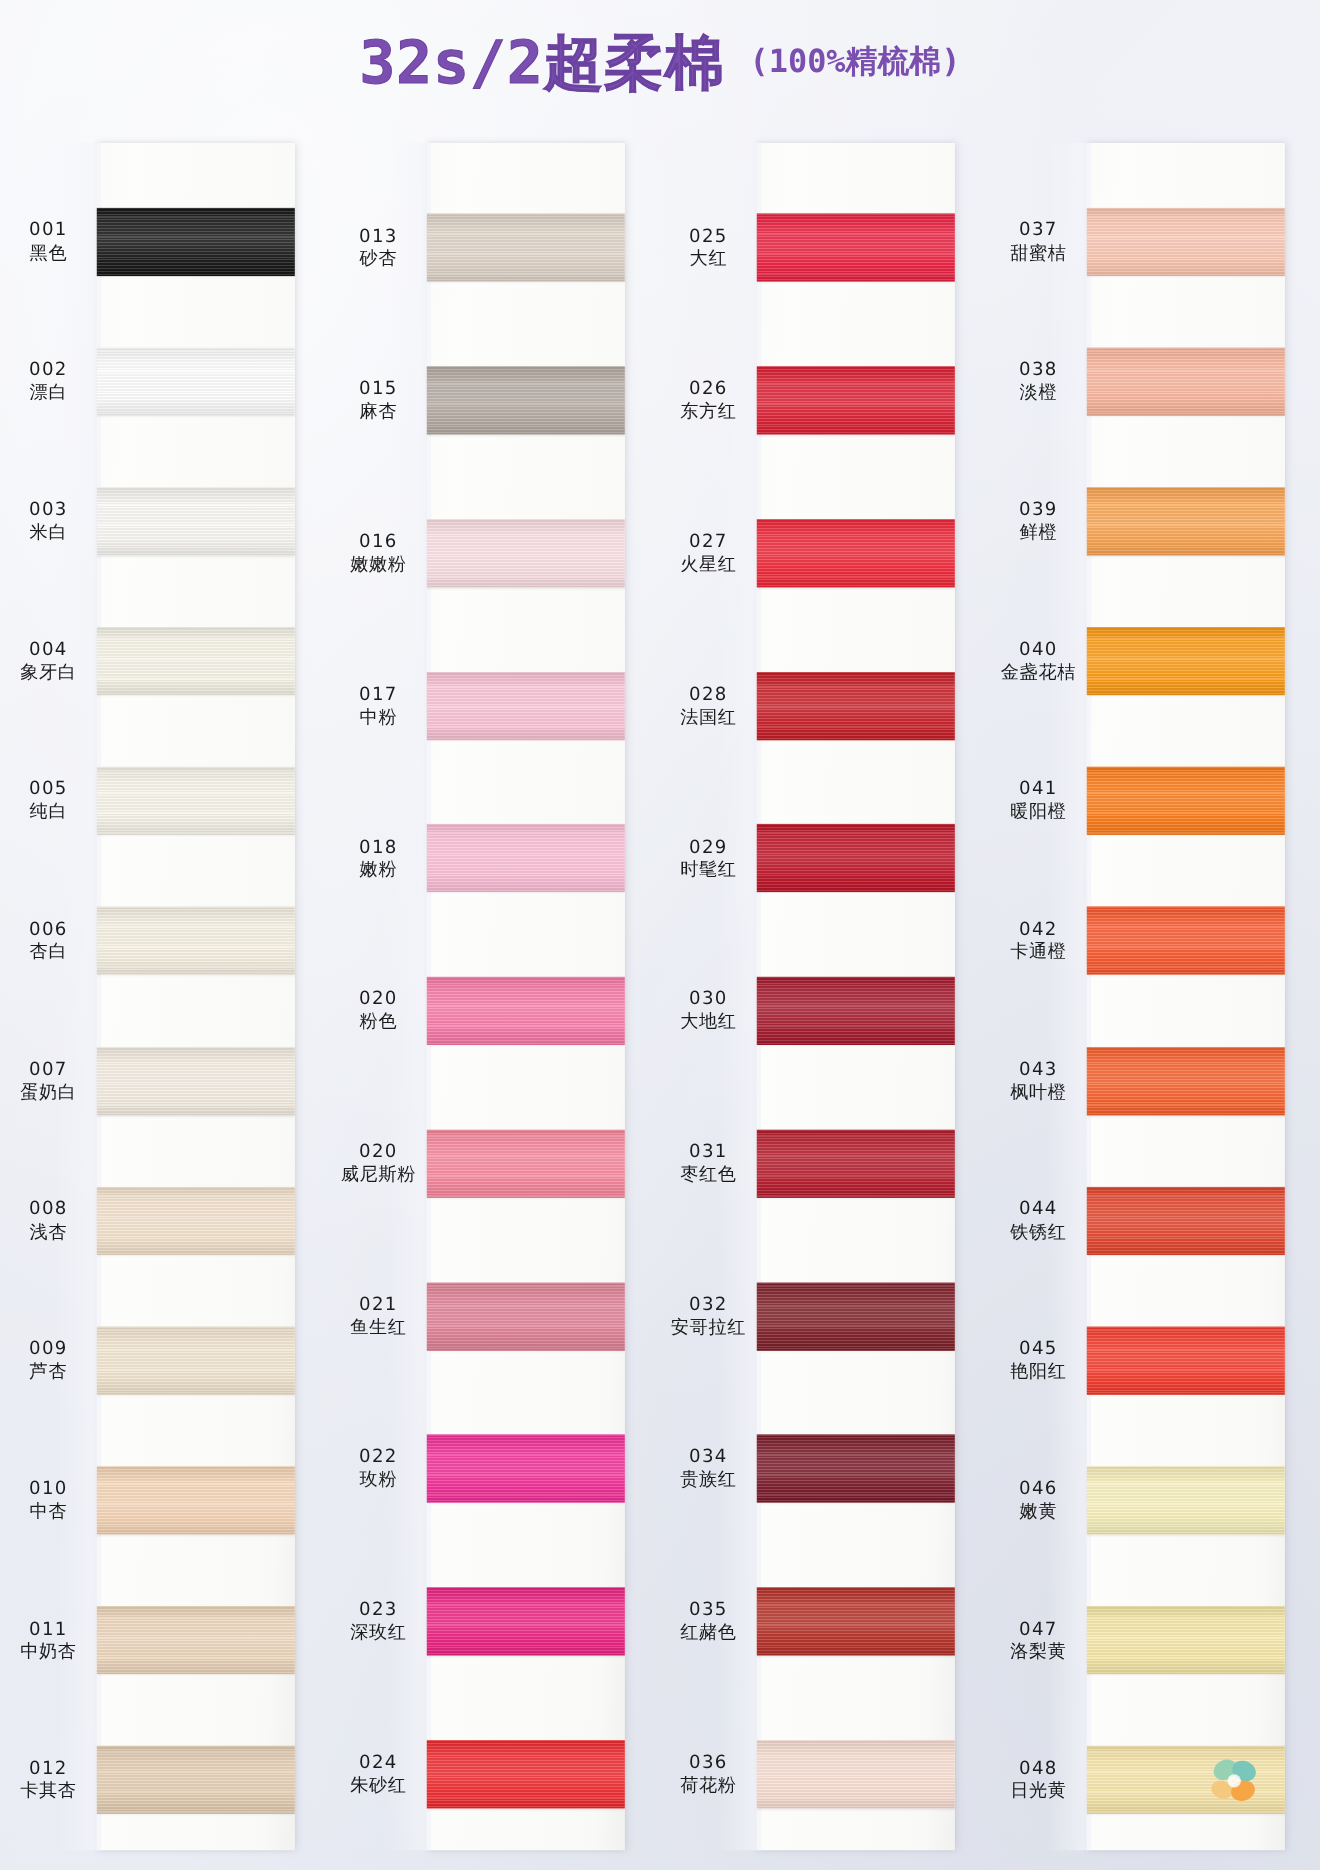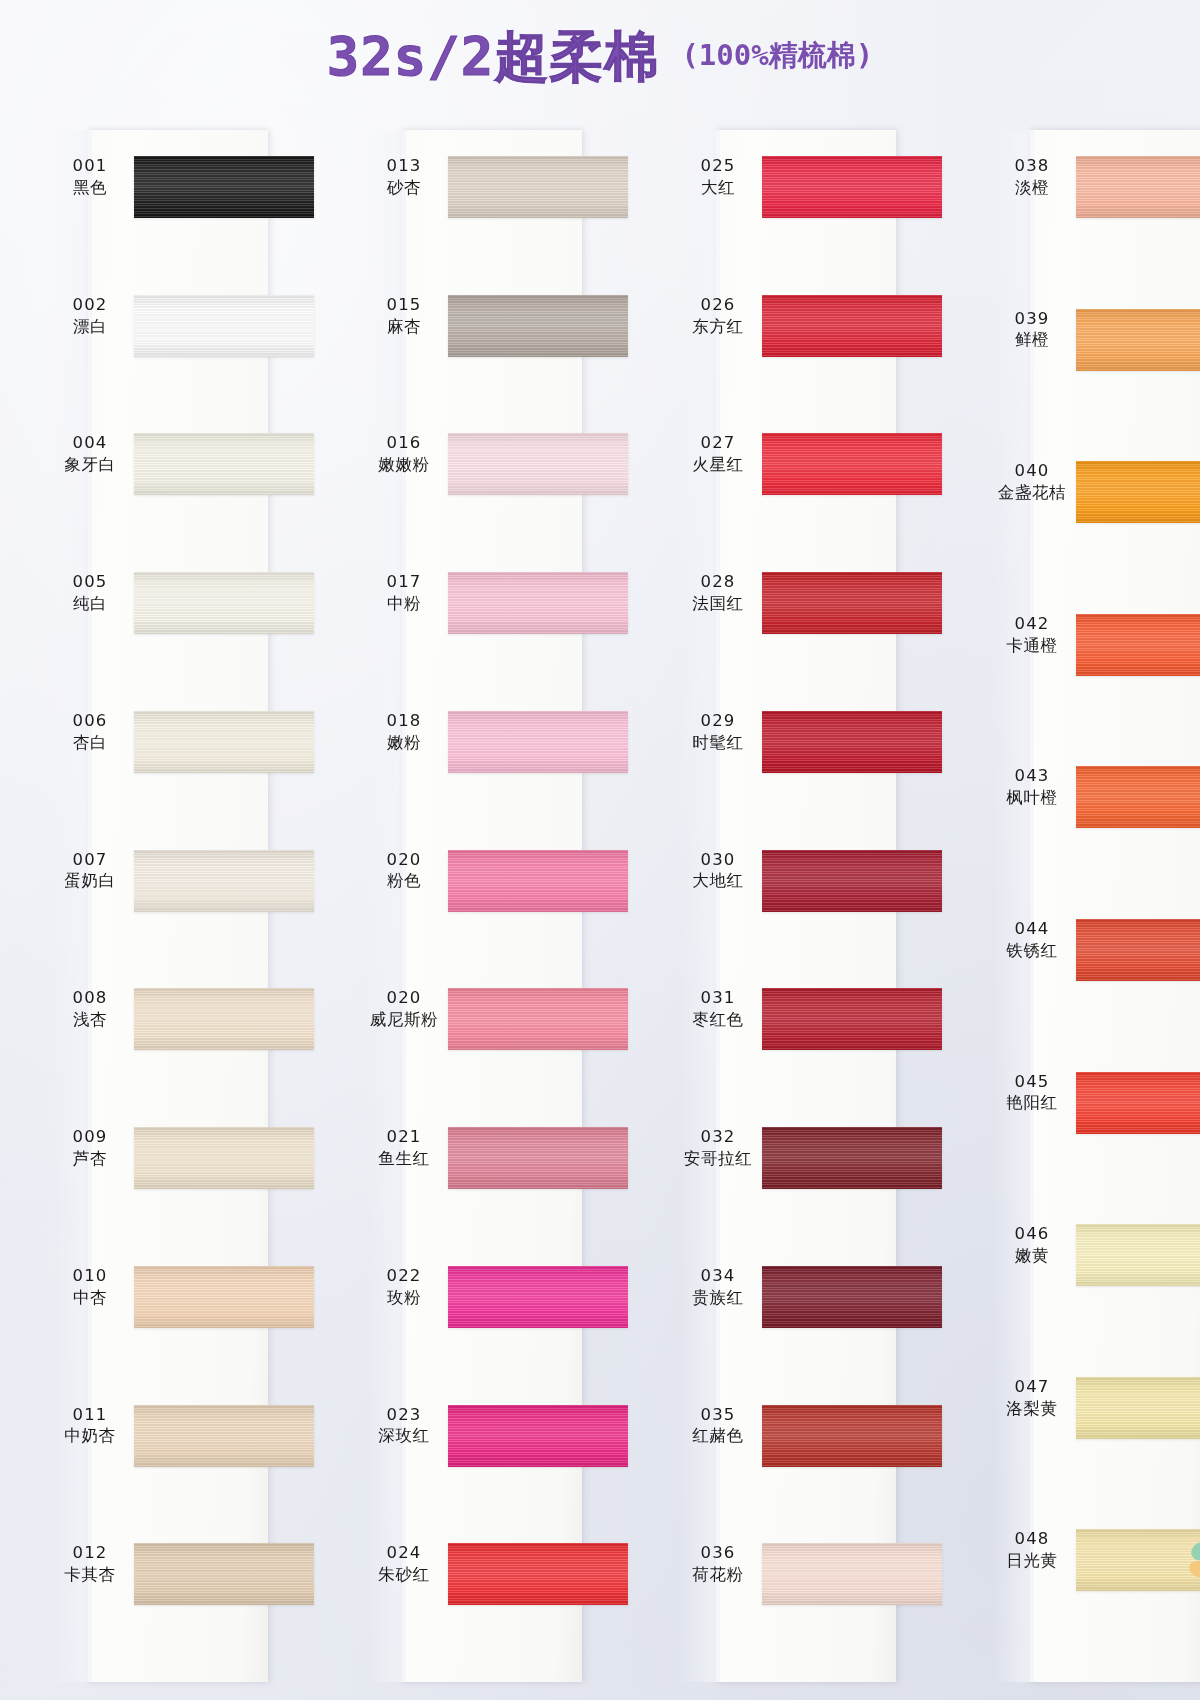--- a/index.html
+++ b/index.html
@@ -100,22 +100,22 @@
     margin-bottom: 18px;
     flex: 1;
     display: flex;
     flex-direction: column;
     padding-top: 26px;
   }
 
   .row {
     flex: 1 1 0;
     display: flex;
+    align-items: center;
     position: relative;
-    padding-left: 46px;
   }
 
   .label {
     width: 88px;
     text-align: center;
     font-size: 16px;
     line-height: 1.26;
     color: #1b1b1b;
     letter-spacing: 0.5px;
     z-index: 6;
@@ -206,20 +206,27 @@
         </div>
         <div class="row">
           <div class="label">
             <span class="code">002</span>
             <span class="name">漂白</span>
           </div>
           <div class="swatch" style="background: rgb(253, 253, 253);"></div>
         </div>
         <div class="row">
           <div class="label">
+            <span class="code">003</span>
+            <span class="name">米白</span>
+          </div>
+          <div class="swatch" style="background: rgb(248, 247, 243);"></div>
+        </div>
+        <div class="row">
+          <div class="label">
             <span class="code">004</span>
             <span class="name">象牙白</span>
           </div>
           <div class="swatch" style="background: rgb(245, 242, 230);"></div>
         </div>
         <div class="row">
           <div class="label">
             <span class="code">005</span>
             <span class="name">纯白</span>
           </div>
@@ -441,38 +448,52 @@
           <div class="swatch" style="background: rgb(248, 221, 210);"></div>
         </div>
       </div>
     </div>
     <div class="column">
       <div class="rail"></div>
       <div class="card"></div>
       <div class="rows">
         <div class="row">
           <div class="label">
+            <span class="code">037</span>
+            <span class="name">甜蜜桔</span>
+          </div>
+          <div class="swatch" style="background: rgb(250, 198, 178);"></div>
+        </div>
+        <div class="row">
+          <div class="label">
             <span class="code">038</span>
             <span class="name">淡橙</span>
           </div>
           <div class="swatch" style="background: rgb(248, 180, 155);"></div>
         </div>
         <div class="row">
           <div class="label">
             <span class="code">039</span>
             <span class="name">鲜橙</span>
           </div>
           <div class="swatch" style="background: rgb(249, 164, 81);"></div>
         </div>
         <div class="row">
           <div class="label">
             <span class="code">040</span>
             <span class="name">金盏花桔</span>
           </div>
           <div class="swatch" style="background: rgb(251, 154, 19);"></div>
+        </div>
+        <div class="row">
+          <div class="label">
+            <span class="code">041</span>
+            <span class="name">暖阳橙</span>
+          </div>
+          <div class="swatch" style="background: rgb(251, 123, 24);"></div>
         </div>
         <div class="row">
           <div class="label">
             <span class="code">042</span>
             <span class="name">卡通橙</span>
           </div>
           <div class="swatch" style="background: rgb(248, 87, 44);"></div>
         </div>
         <div class="row">
           <div class="label">

